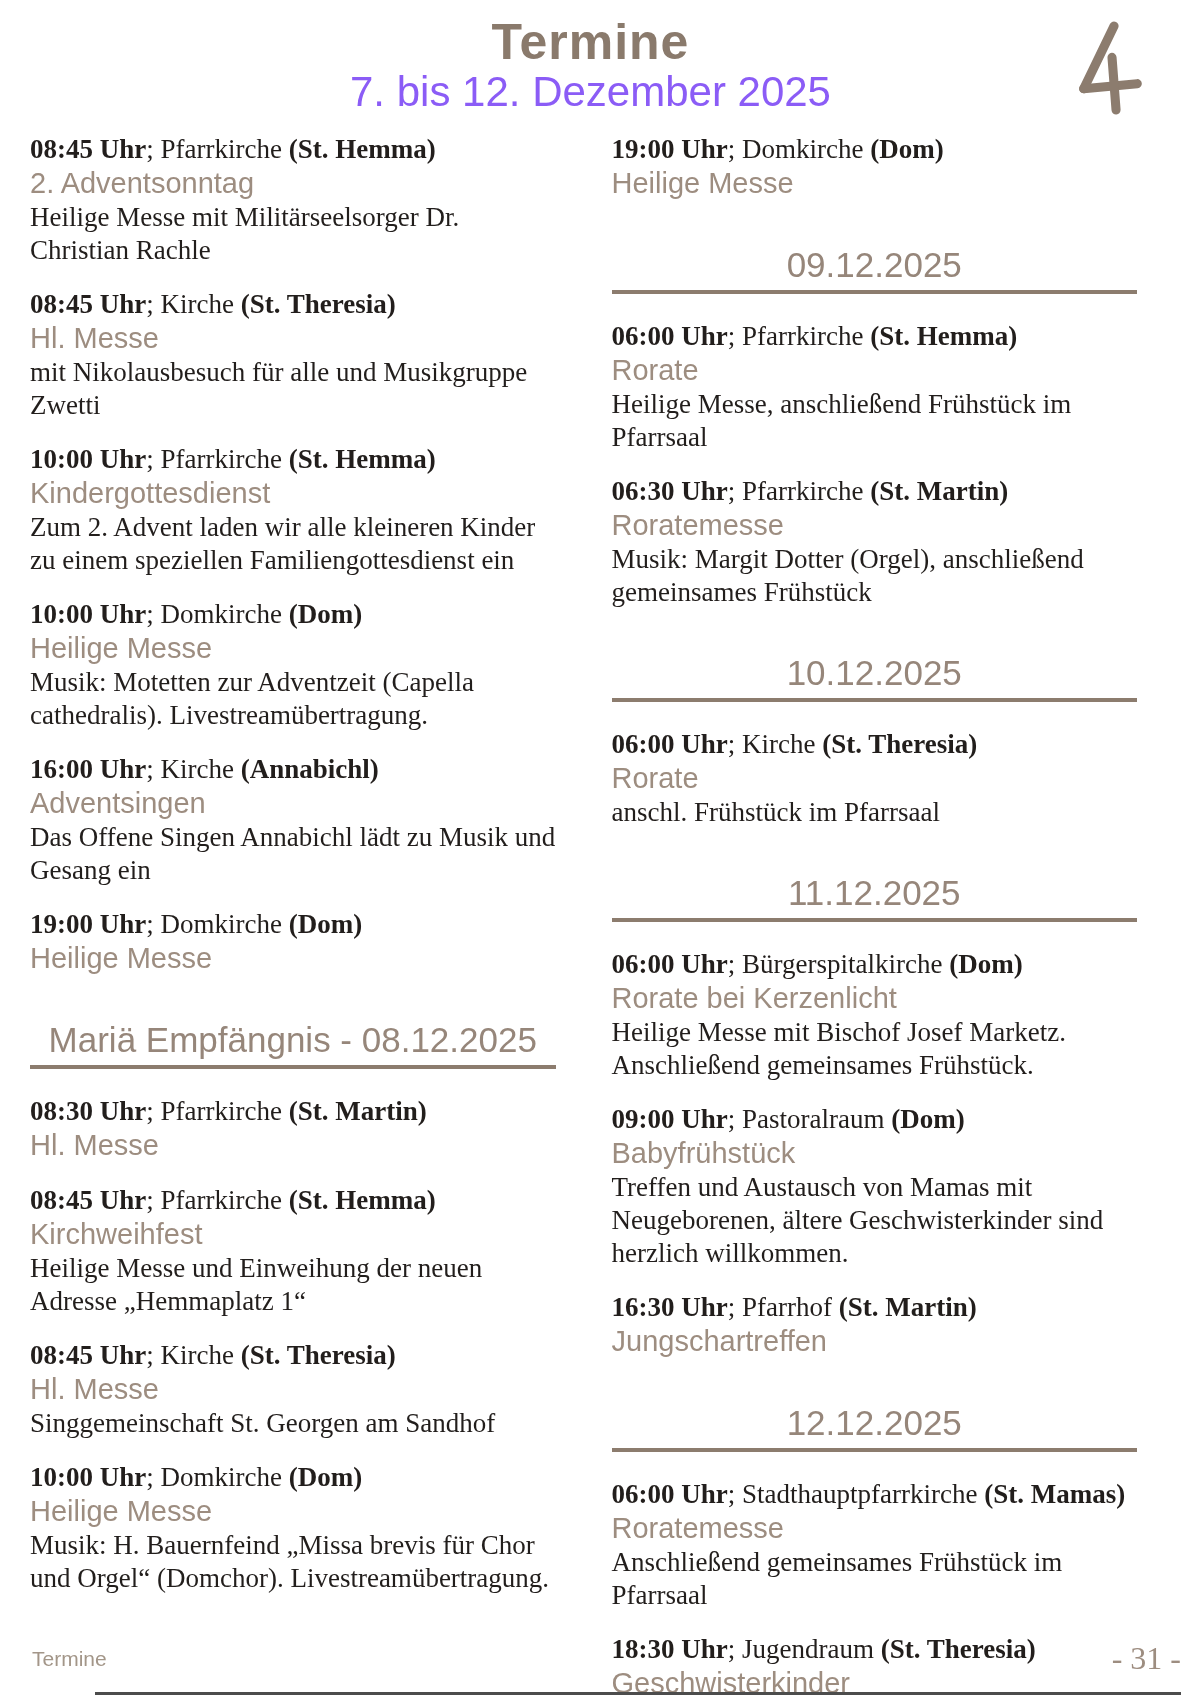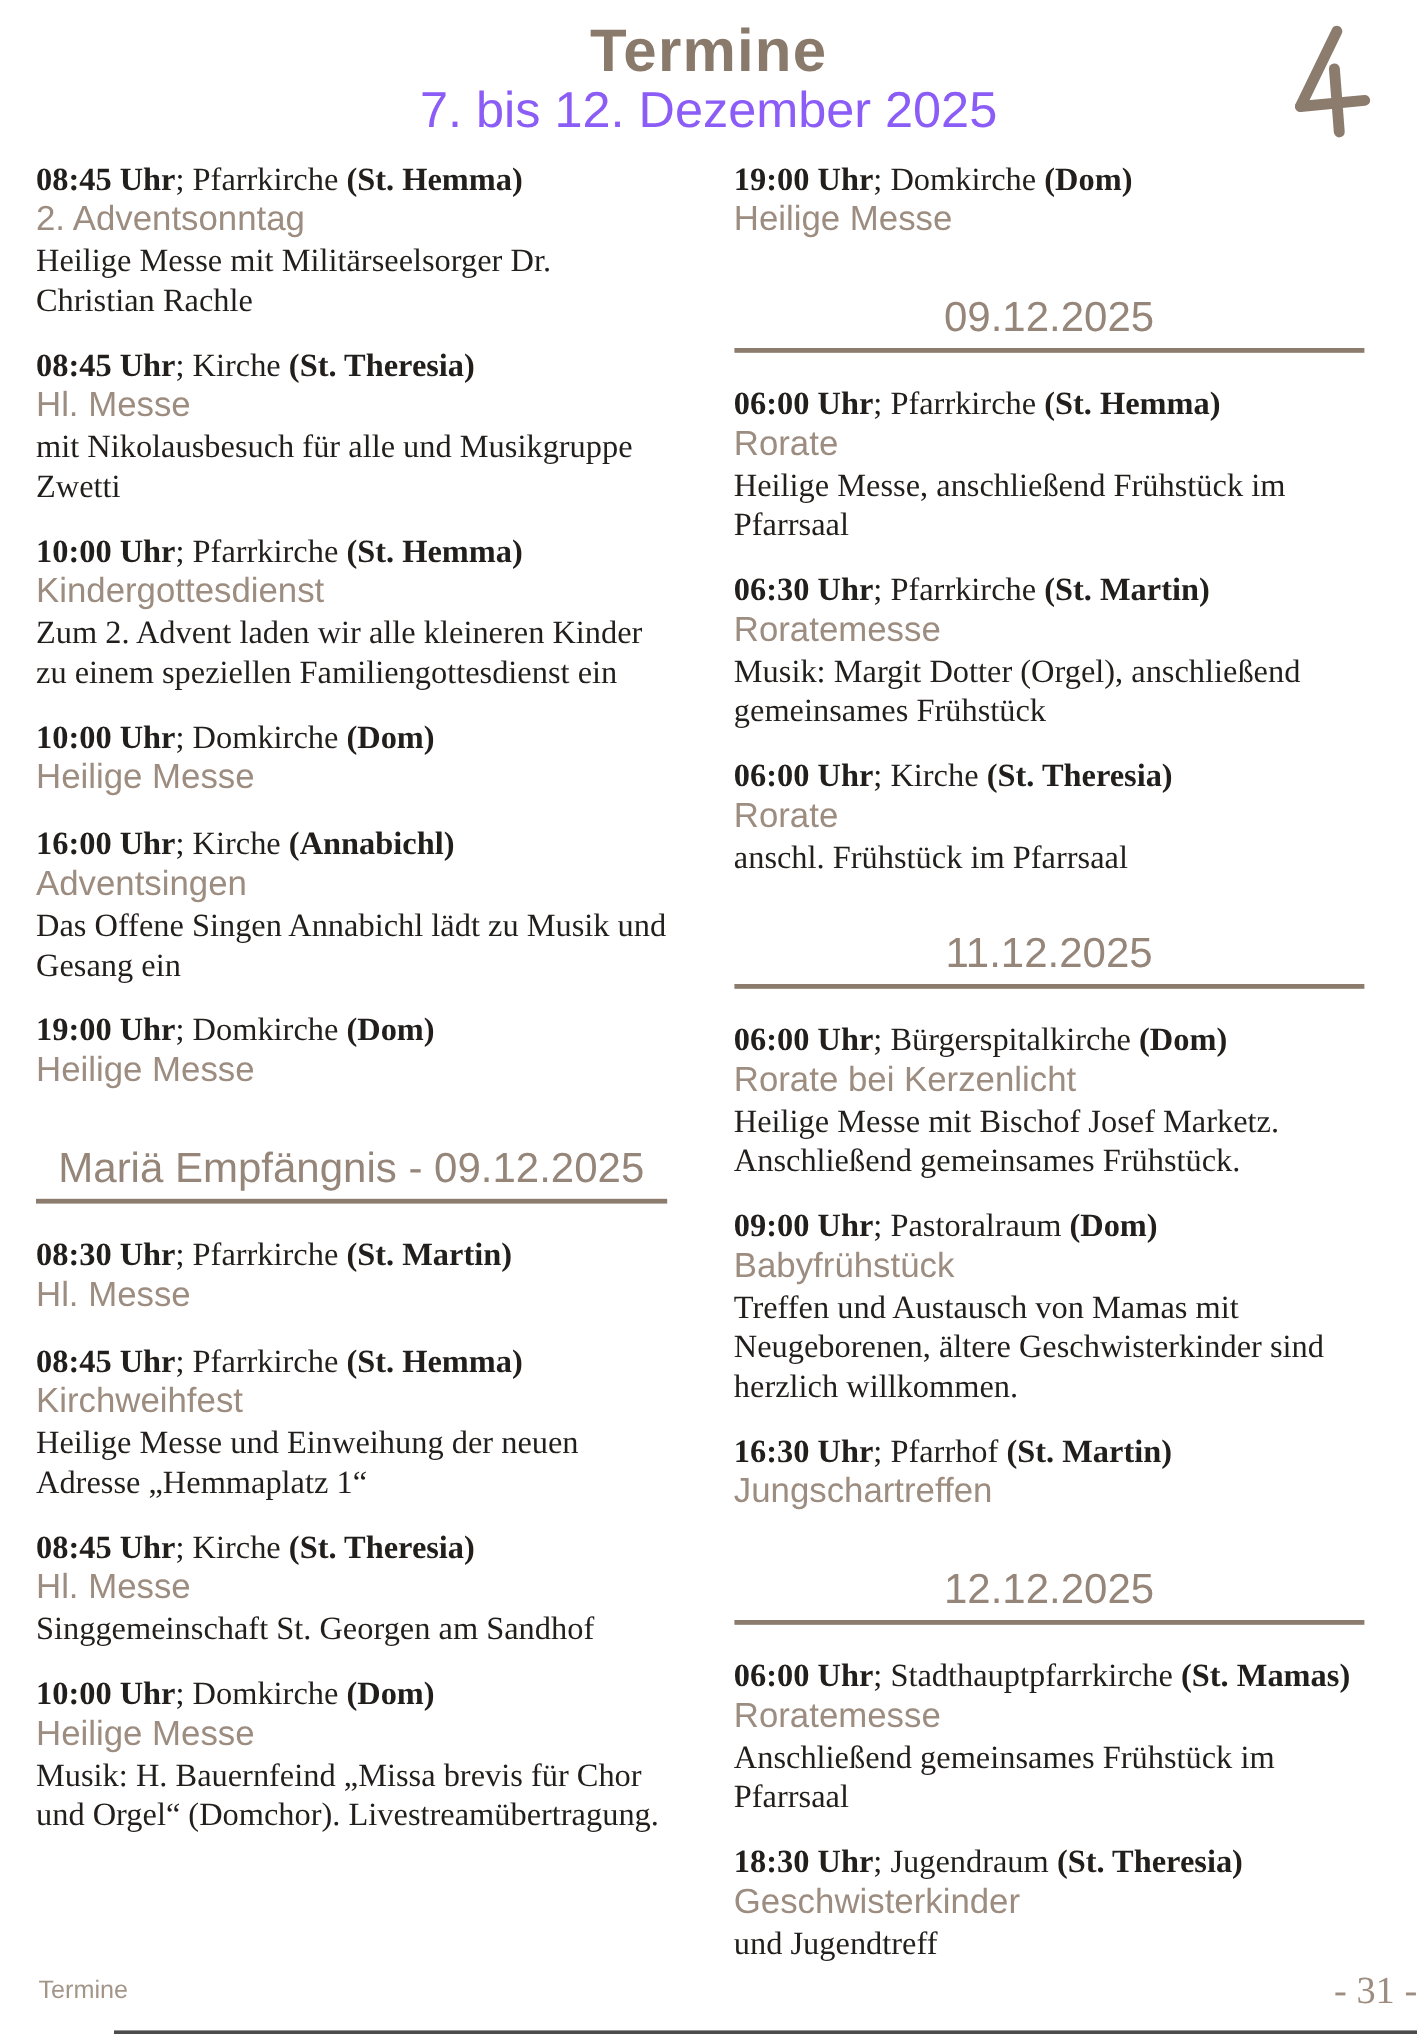--- a/index.html
+++ b/index.html
@@ -84,32 +84,33 @@
           <div class="event-desc">mit Nikolausbesuch für alle und Musikgruppe  Zwetti</div>
         </article>
         <article class="event">
           <div class="event-head"><strong>10:00 Uhr</strong>; Pfarrkirche <strong>(St. Hemma)</strong></div>
           <div class="event-title">Kindergottesdienst</div>
           <div class="event-desc">Zum 2. Advent laden wir alle kleineren Kinder zu einem speziellen Familiengottesdienst ein</div>
         </article>
         <article class="event">
           <div class="event-head"><strong>10:00 Uhr</strong>; Domkirche <strong>(Dom)</strong></div>
           <div class="event-title">Heilige Messe</div>
+          <div class="event-desc">Musik: Motetten zur Adventzeit (Capella cathedralis). Livestreamübertragung.</div>
         </article>
         <article class="event">
           <div class="event-head"><strong>16:00 Uhr</strong>; Kirche <strong>(Annabichl)</strong></div>
           <div class="event-title">Adventsingen</div>
           <div class="event-desc">Das Offene Singen Annabichl lädt zu Musik und Gesang ein</div>
         </article>
         <article class="event">
           <div class="event-head"><strong>19:00 Uhr</strong>; Domkirche <strong>(Dom)</strong></div>
           <div class="event-title">Heilige Messe</div>
         </article>
         <div class="section">
-          <div class="section-label">Mariä Empfängnis - 09.12.2025</div>
+          <div class="section-label">Mariä Empfängnis - 08.12.2025</div>
           <div class="section-rule"></div>
         </div>
         <article class="event">
           <div class="event-head"><strong>08:30 Uhr</strong>; Pfarrkirche <strong>(St. Martin)</strong></div>
           <div class="event-title">Hl. Messe</div>
         </article>
         <article class="event">
           <div class="event-head"><strong>08:45 Uhr</strong>; Pfarrkirche <strong>(St. Hemma)</strong></div>
           <div class="event-title">Kirchweihfest</div>
           <div class="event-desc">Heilige Messe und Einweihung der neuen Adresse „Hemmaplatz 1“</div>
@@ -137,20 +138,24 @@
         <article class="event">
           <div class="event-head"><strong>06:00 Uhr</strong>; Pfarrkirche <strong>(St. Hemma)</strong></div>
           <div class="event-title">Rorate</div>
           <div class="event-desc">Heilige Messe, anschließend Frühstück im Pfarrsaal</div>
         </article>
         <article class="event">
           <div class="event-head"><strong>06:30 Uhr</strong>; Pfarrkirche <strong>(St. Martin)</strong></div>
           <div class="event-title">Roratemesse</div>
           <div class="event-desc">Musik: Margit Dotter (Orgel), anschließend gemeinsames Frühstück</div>
         </article>
+        <div class="section">
+          <div class="section-label">10.12.2025</div>
+          <div class="section-rule"></div>
+        </div>
         <article class="event">
           <div class="event-head"><strong>06:00 Uhr</strong>; Kirche <strong>(St. Theresia)</strong></div>
           <div class="event-title">Rorate</div>
           <div class="event-desc">anschl. Frühstück im Pfarrsaal</div>
         </article>
         <div class="section">
           <div class="section-label">11.12.2025</div>
           <div class="section-rule"></div>
         </div>
         <article class="event">

